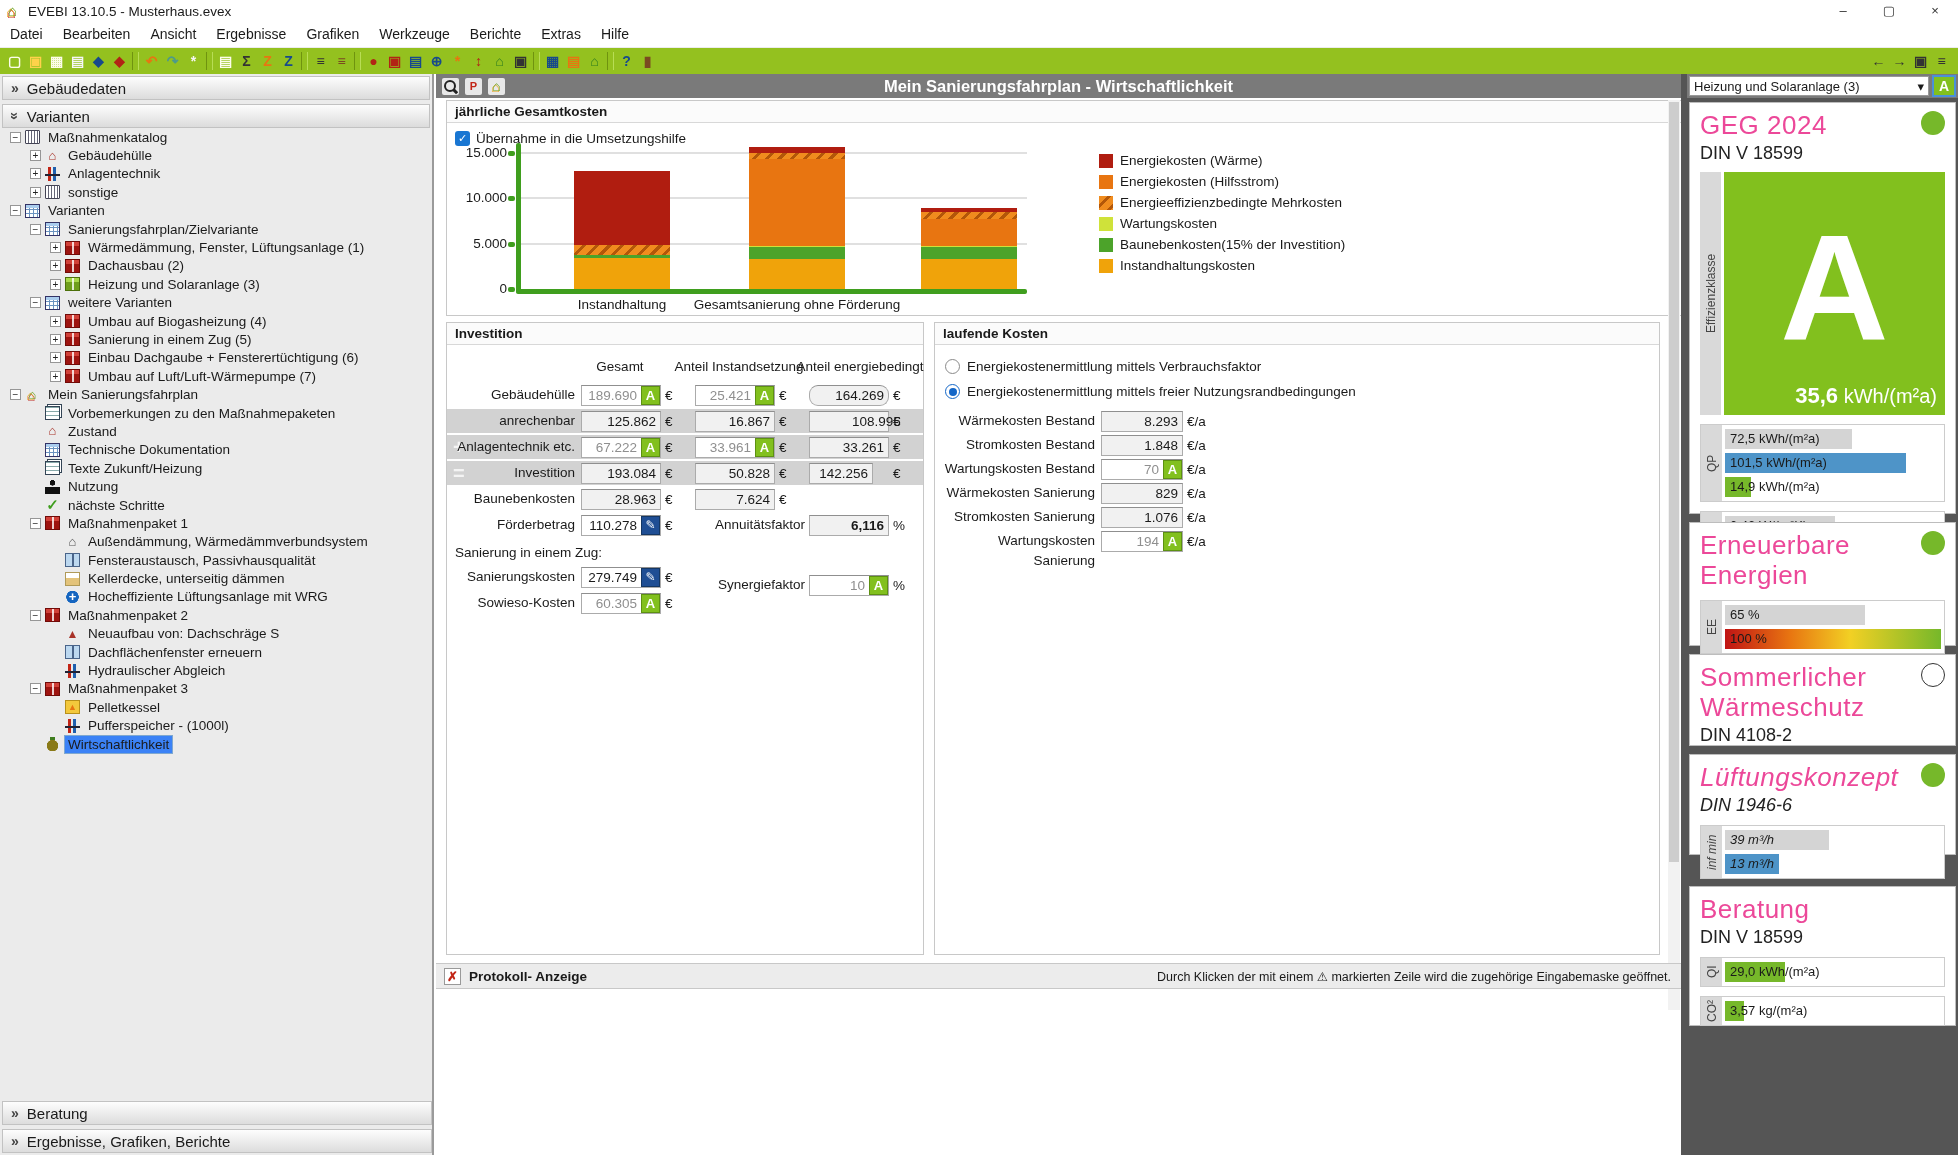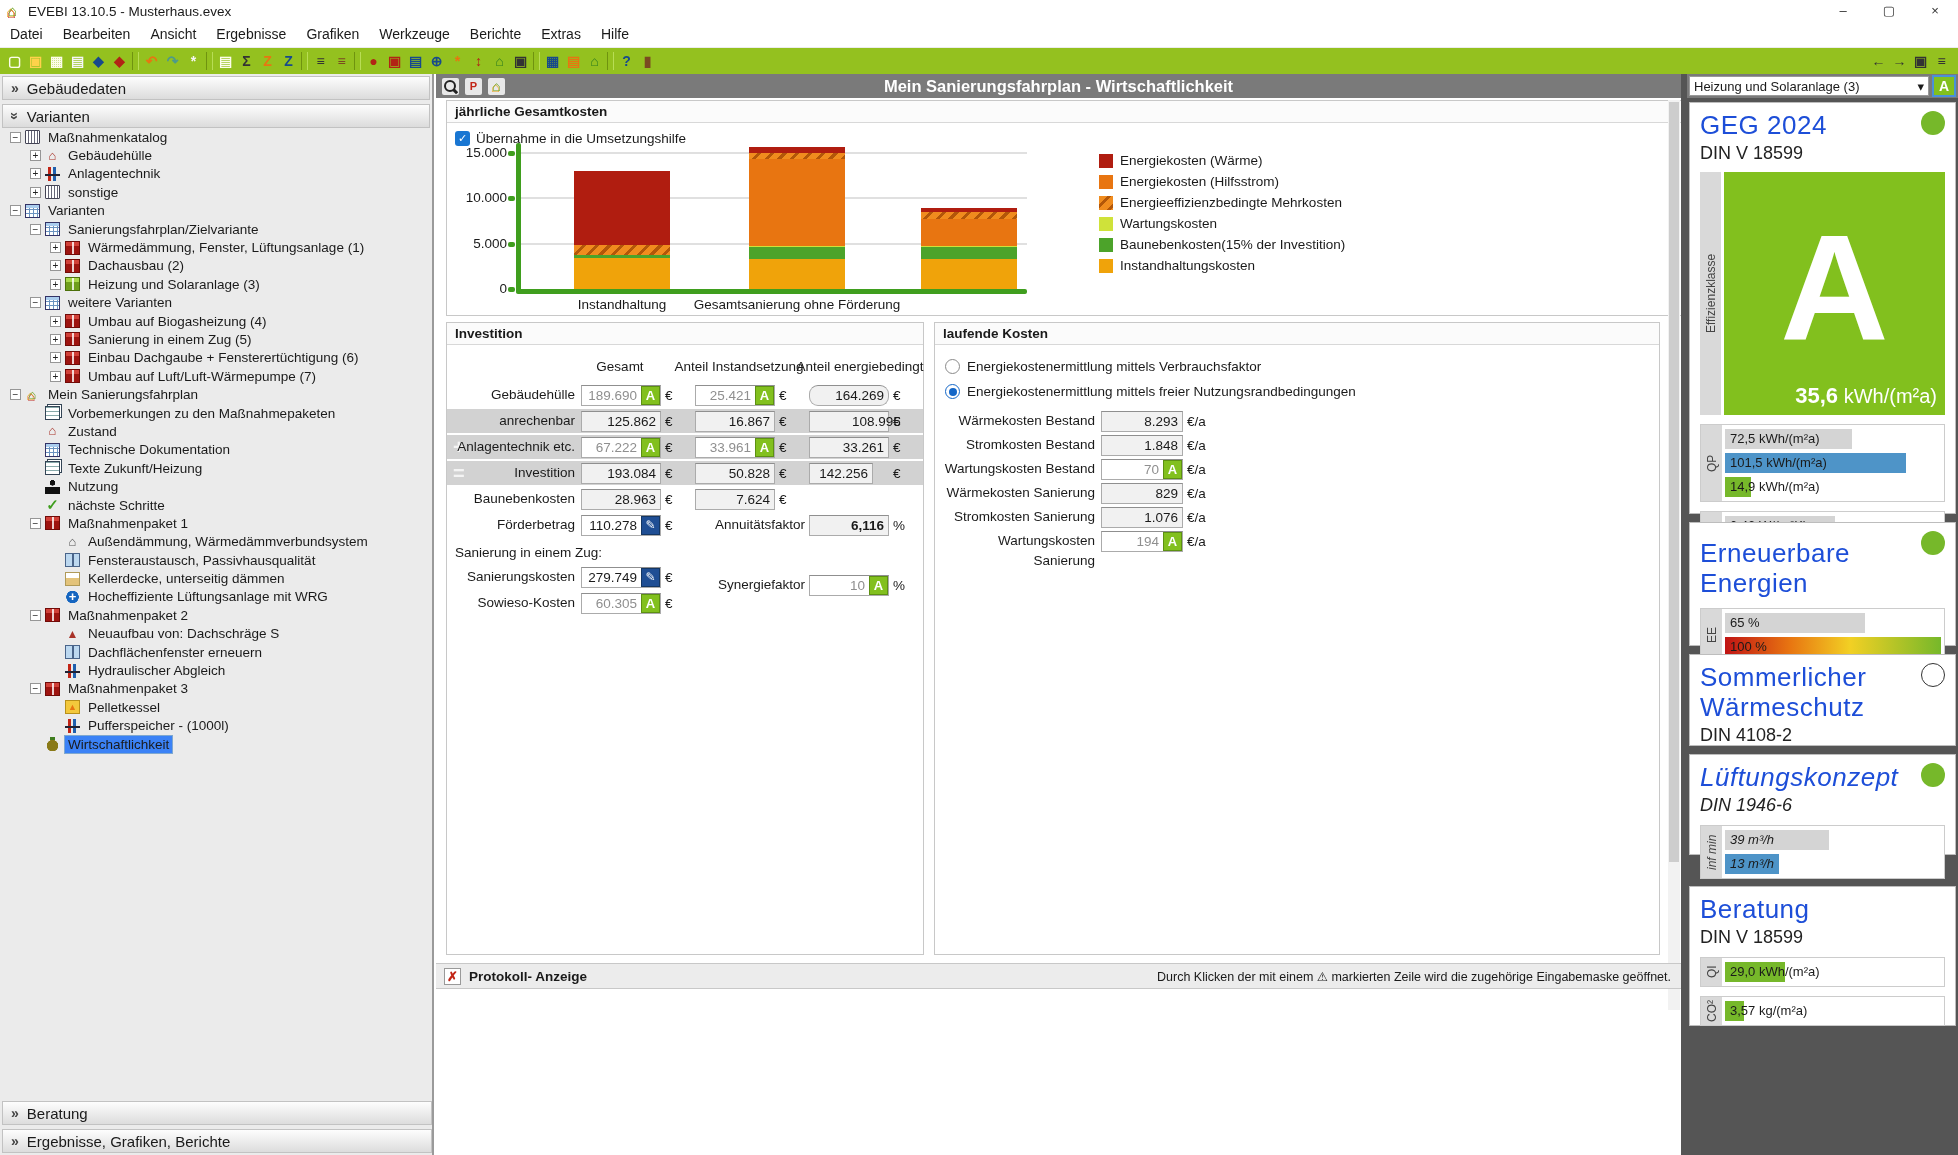--- a/index.html
+++ b/index.html
@@ -144,21 +144,21 @@
   
   #selrow { position:absolute; left:0; top:0; width:271px; height:24px; background:#7a7a7a;
     display:flex; align-items:center; gap:3px; padding:2px 2px; }
   #variant-select { flex:1; height:20px; background:#fff; border:1px solid #999; font-size:13px;
     display:flex; align-items:center; padding:0 4px; }
   #variant-select .vtext { flex:1; white-space:nowrap; overflow:hidden; }
   .abtn { width:24px; height:22px; background:#82c01e; border:2px solid #4a90d9; color:#fff; font-weight:bold;
     font-size:14px; text-align:center; line-height:18px; }
   .card { position:absolute; left:2px; width:267px; background:#fff; border:1px solid #bdbdbd; padding:8px 10px; }
   .cardhead { display:flex; }
-  .ctitle { font-size:26px; color:#1d4ed8; line-height:1.15; letter-spacing:0.5px; }
+  .ctitle { font-size:26px; color:#ec4899; line-height:1.15; letter-spacing:0.5px; }
   .csub { font-size:18px; color:#222; margin-top:2px; }
   .statusdot { width:24px; height:24px; border-radius:50%; margin-left:auto; flex:none; }
   .statusdot.green { background:#76b82a; }
   .statusdot.empty { background:#fff; border:1.5px solid #333; }
   .vlab { writing-mode:vertical-rl; transform:rotate(180deg); font-size:12px; color:#444;
     display:flex; align-items:center; justify-content:center; }
   .klassbox { display:flex; margin-top:8px; gap:3px; }
   .ktab { width:21px; background:#d9d9d9; }
   .ksquare { flex:1; height:243px; background:#82c01e; position:relative; }
   .ksquare .bigA { position:absolute; inset:0; text-align:center; color:#fff; font-weight:bold;
@@ -800,21 +800,21 @@
           <div class="ehseg s-green" style="flex-grow: 10;"><span>55</span></div>
           <div class="ehseg s-green" style="flex-grow: 10;"><span>70</span></div>
           <div class="ehseg s-green" style="flex-grow: 10;"><span>85</span></div>
           <div class="ehseg s-red" style="flex-grow: 48;"><span>160</span></div>
         </div>
     </div>
   </div>
 
   <div class="card" style="top:448px; height:124px;">
     <div class="cardhead">
-      <div class="ctitle" style="width:170px;margin-top:8px;">Erneuerbare Energien</div>
+      <div class="ctitle" style="width:170px;">Erneuerbare Energien</div>
       <span class="statusdot green"></span>
     </div>
     <div class="metric">
       <div class="mtab vlab">EE</div>
       <div class="mbars">
 
       <div class="mbar">
           <div class="fill f-gray" style="width: 65%;"></div>
           <span class="btxt">65 %</span>
         </div>

